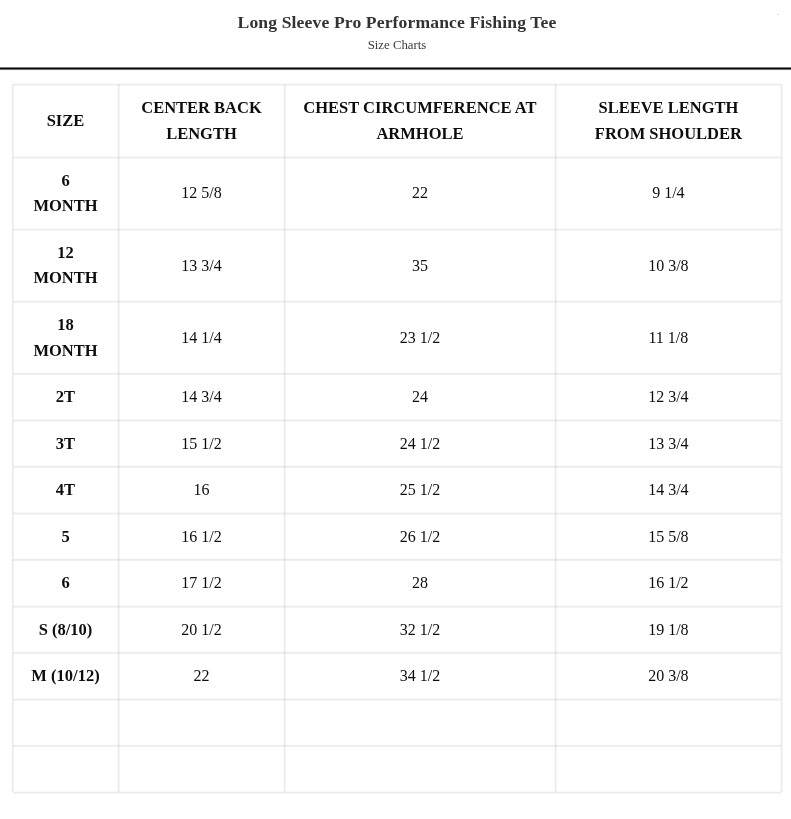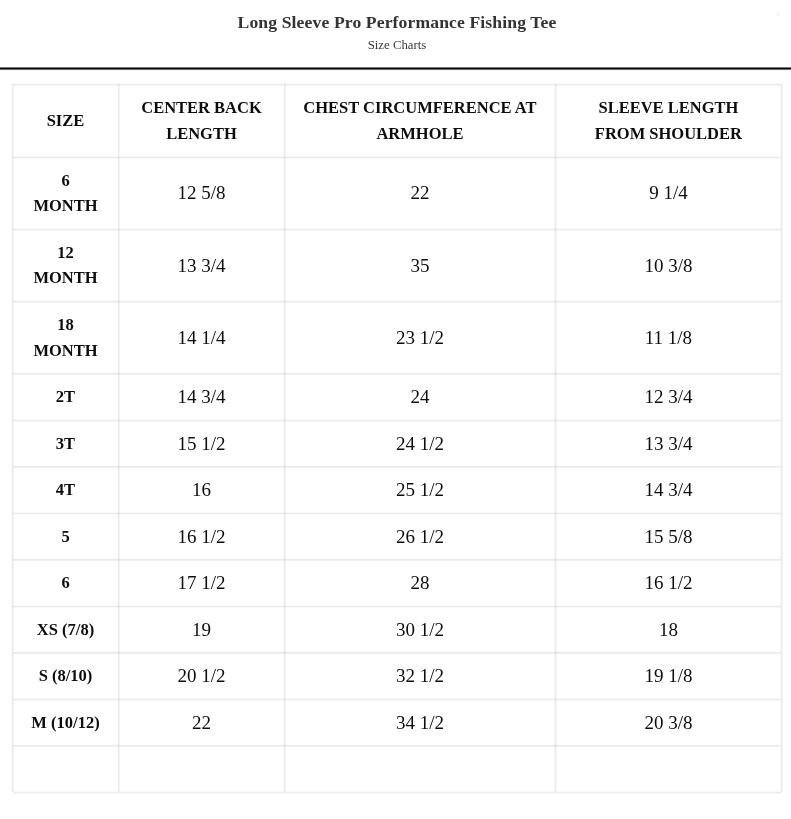--- a/index.html
+++ b/index.html
@@ -37,21 +37,21 @@
 
   th.size-h { width:106px;margin-top:20px; }
   th.cb-h   { width:166px; }
   th.cc-h   { width:270.9px; }
   th.sl-h   { width:226px; }
 
   thead th { height:72.75px; font-weight:bold; font-size:16.5px; color:#0d0d0d;
              text-align:center; vertical-align:middle; line-height:25.3px; }
   tbody td { text-align:center; vertical-align:middle; color:#0d0d0d; }
   td.sz { font-weight:bold; font-size:16.5px; line-height:25.3px; }
-  td.val { font-weight:400; font-size:19px; line-height:25.3px; }
+  td.val { font-weight:400; font-size:16px; line-height:25.3px; }
   tr.tall td { height:72.2px; }
   tr.short td { height:46.52px; }
 </style>
 </head>
 <body>
 
 <div class="page">
   <div class="header">
     <div class="title">Long Sleeve Pro Performance Fishing Tee</div>
     <div class="subtitle">Size Charts</div>
@@ -119,26 +119,20 @@
           <td class="val">26 1/2</td>
           <td class="val">15 5/8</td>
         </tr>
         <tr class="short">
           <td class="sz"><span>6</span></td>
           <td class="val">17 1/2</td>
           <td class="val">28</td>
           <td class="val">16 1/2</td>
         </tr>
         <tr class="short">
-          <td class="sz"><span>XS (7/8)</span></td>
-          <td class="val">19</td>
-          <td class="val">30 1/2</td>
-          <td class="val">18</td>
-        </tr>
-        <tr class="short">
           <td class="sz"><span>S (8/10)</span></td>
           <td class="val">20 1/2</td>
           <td class="val">32 1/2</td>
           <td class="val">19 1/8</td>
         </tr>
         <tr class="short">
           <td class="sz"><span>M (10/12)</span></td>
           <td class="val">22</td>
           <td class="val">34 1/2</td>
           <td class="val">20 3/8</td>

